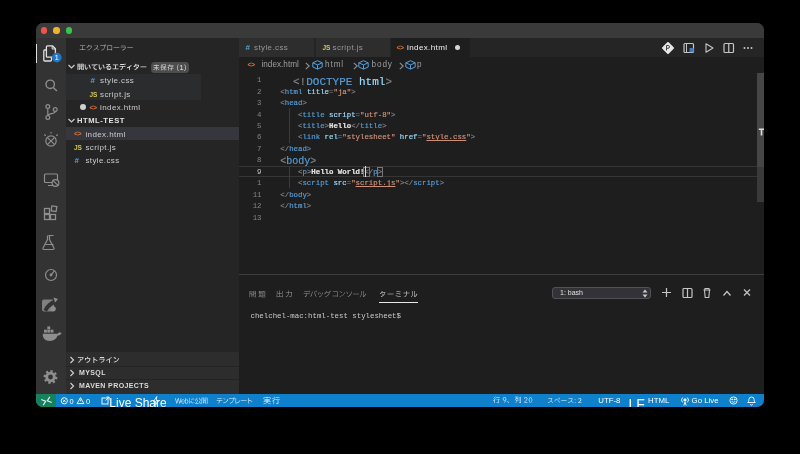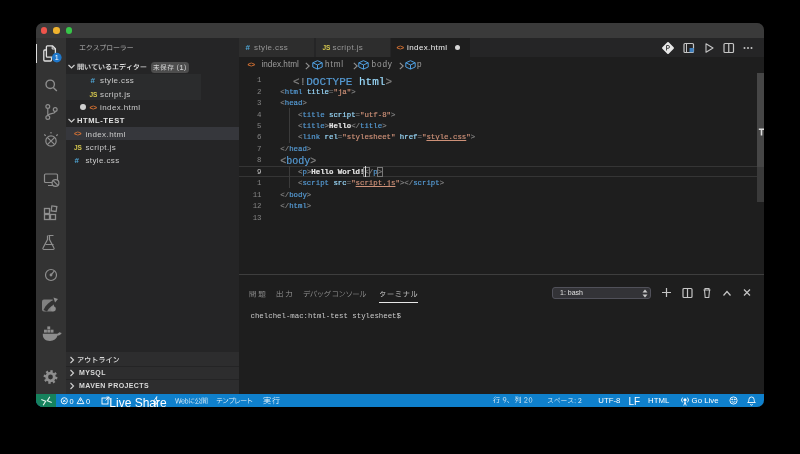--- a/index.html
+++ b/index.html
@@ -323,21 +323,21 @@
       <svg width="41" height="12" viewBox="0 -7.6 41 12" style="display:block">
         <path d="M2.7 -5.8Q1.8 -4.6 0.5 -3.8L0.3 -4.2Q1.6 -4.9 2.3 -6.1ZM3.1 -5.7H6.7V-5.2H3.1ZM2.8 -4.1Q2.3 -3.5 2.0 -3.1V0.5H1.5V-2.7Q1.1 -2.3 0.4 -1.9L0.2 -2.3Q0.9 -2.7 1.5 -3.2Q2.0 -3.8 2.5 -4.4ZM6.9 -3.7V-3.3H5.6V-0.1Q5.6 0.2 5.5 0.3Q5.3 0.4 5.1 0.4H3.7L3.6 -0.0H5.1V-3.3H2.9V-3.7Z M10.6 0.0Q11.2 -0.4 11.6 -0.8Q12.0 -1.2 12.3 -1.7Q12.5 -2.1 12.7 -2.7L12.6 -2.8Q12.2 -2.0 11.4 -2.0Q10.9 -2.0 10.6 -2.2Q10.2 -2.4 10.0 -2.8Q9.8 -3.1 9.8 -3.6Q9.8 -4.1 10.0 -4.5Q10.2 -4.9 10.6 -5.2Q11.0 -5.4 11.5 -5.4Q12.1 -5.4 12.5 -5.1Q12.9 -4.9 13.1 -4.4Q13.3 -4.0 13.3 -3.4Q13.3 -2.6 13.0 -2.0Q12.7 -1.3 12.3 -0.8Q11.9 -0.3 11.4 0.0ZM12.7 -3.6V-3.7Q12.7 -4.3 12.4 -4.6Q12.1 -4.8 11.5 -4.8Q11.0 -4.8 10.7 -4.6Q10.4 -4.3 10.4 -3.7V-3.6Q10.4 -3.1 10.7 -2.8Q11.0 -2.5 11.5 -2.5Q12.1 -2.5 12.4 -2.8Q12.7 -3.1 12.7 -3.6Z M15.8 0.5Q15.1 -0.4 14.3 -1.2L14.7 -1.5Q15.1 -1.1 15.5 -0.7Q15.9 -0.2 16.2 0.2Z M27.4 -5.9H27.9V-0.1Q27.9 0.2 27.7 0.3Q27.6 0.4 27.3 0.4H26.2L26.1 -0.0H27.4ZM21.9 -5.3V-5.8H25.3V-5.3H23.5Q23.4 -4.8 23.3 -4.3H25.0V-4.0Q24.8 -2.5 24.2 -1.4Q23.6 -0.3 22.4 0.5L22.2 0.1Q23.3 -0.7 23.9 -1.7Q23.3 -2.2 22.8 -2.6L23.1 -3.0Q23.6 -2.5 24.1 -2.1Q24.4 -2.9 24.6 -3.9H23.1Q22.7 -2.8 22.0 -2.0L21.7 -2.3Q22.2 -2.9 22.6 -3.7Q22.9 -4.5 23.0 -5.3ZM25.8 -5.6H26.3V-1.0H25.8Z M31.2 0.0V-0.6L32.9 -2.2Q33.8 -3.1 33.8 -3.7V-3.8Q33.8 -4.3 33.5 -4.6Q33.3 -4.8 32.8 -4.8Q31.9 -4.8 31.6 -3.9L31.1 -4.1Q31.3 -4.7 31.7 -5.0Q32.1 -5.4 32.8 -5.4Q33.3 -5.4 33.7 -5.2Q34.0 -5.0 34.2 -4.6Q34.4 -4.3 34.4 -3.8Q34.4 -3.3 34.1 -2.8Q33.8 -2.4 33.3 -1.9L31.8 -0.5H34.6V0.0Z M35.7 -2.6Q35.7 -5.4 37.5 -5.4Q39.3 -5.4 39.3 -2.6Q39.3 0.1 37.5 0.1Q35.7 0.1 35.7 -2.6ZM38.7 -2.2V-3.1Q38.7 -3.9 38.4 -4.4Q38.1 -4.8 37.5 -4.8Q36.9 -4.8 36.6 -4.4Q36.4 -3.9 36.4 -3.1V-2.2Q36.4 -1.4 36.6 -0.9Q36.9 -0.4 37.5 -0.4Q38.1 -0.4 38.4 -0.9Q38.7 -1.4 38.7 -2.2Z" fill="#ffffff"></path>
       </svg>
     </div>
 <div style="position:absolute;left:510.5px;top:372.9px">
       <svg width="36" height="11" viewBox="0 -7.1 36 11" style="display:block">
         <path d="M5.8 -0.0Q4.8 -1.0 3.8 -1.8Q3.2 -1.2 2.5 -0.8Q1.8 -0.3 1.0 -0.0L0.8 -0.5Q2.4 -1.1 3.4 -2.1Q4.4 -3.1 4.7 -4.4H1.3V-4.9H5.2Q5.2 -4.6 5.1 -4.2Q4.9 -3.1 4.1 -2.1Q5.1 -1.4 6.1 -0.4Z M11.3 -4.6Q11.3 -4.9 11.6 -5.2Q11.8 -5.4 12.2 -5.4Q12.6 -5.4 12.8 -5.2Q13.1 -4.9 13.1 -4.6Q13.1 -4.2 12.8 -4.0Q12.6 -3.7 12.2 -3.7Q11.8 -3.7 11.6 -4.0Q11.3 -4.2 11.3 -4.6ZM12.7 -4.5V-4.6Q12.7 -4.8 12.6 -4.9Q12.4 -5.1 12.2 -5.1Q12.0 -5.1 11.8 -4.9Q11.7 -4.8 11.7 -4.6V-4.5Q11.7 -4.3 11.8 -4.2Q12.0 -4.1 12.2 -4.1Q12.4 -4.1 12.6 -4.2Q12.7 -4.3 12.7 -4.5ZM9.9 -3.5Q9.7 -3.7 9.6 -3.7Q9.4 -3.7 9.2 -3.5L7.6 -1.5L7.3 -1.9L8.9 -3.9Q9.0 -4.1 9.2 -4.2Q9.4 -4.3 9.6 -4.3Q9.7 -4.3 9.9 -4.2Q10.1 -4.1 10.2 -3.9L13.2 -0.7L12.9 -0.3Z M19.6 -2.3H14.2V-2.8H19.6Z M26.1 -0.0Q25.1 -1.0 24.0 -1.8Q23.5 -1.2 22.8 -0.8Q22.1 -0.3 21.3 -0.0L21.0 -0.5Q22.6 -1.1 23.7 -2.1Q24.7 -3.1 25.0 -4.4H21.5V-4.9H25.5Q25.5 -4.6 25.4 -4.2Q25.2 -3.1 24.4 -2.1Q25.4 -1.4 26.4 -0.4Z M27.7 -3.3V-3.4Q27.7 -3.6 27.8 -3.7Q27.9 -3.8 28.1 -3.8Q28.3 -3.8 28.4 -3.7Q28.5 -3.6 28.5 -3.4V-3.3Q28.5 -3.1 28.4 -3.0Q28.3 -2.9 28.1 -2.9Q27.9 -2.9 27.8 -3.0Q27.7 -3.1 27.7 -3.3ZM27.7 -0.3V-0.4Q27.7 -0.6 27.8 -0.7Q27.9 -0.8 28.1 -0.8Q28.3 -0.8 28.4 -0.7Q28.5 -0.6 28.5 -0.4V-0.3Q28.5 -0.1 28.4 -0.0Q28.3 0.1 28.1 0.1Q27.9 0.1 27.8 -0.0Q27.7 -0.1 27.7 -0.3Z M31.3 0.0V-0.6L32.9 -2.1Q33.7 -2.9 33.7 -3.5V-3.6Q33.7 -4.1 33.5 -4.3Q33.2 -4.6 32.8 -4.6Q32.0 -4.6 31.7 -3.7L31.2 -3.9Q31.4 -4.4 31.8 -4.7Q32.2 -5.1 32.8 -5.1Q33.3 -5.1 33.6 -4.9Q34.0 -4.7 34.1 -4.4Q34.3 -4.1 34.3 -3.6Q34.3 -3.1 34.1 -2.7Q33.8 -2.2 33.3 -1.8L31.9 -0.5H34.5V0.0Z" fill="#ffffff"></path>
       </svg>
     </div>
 <div class="abs" style="left:562.3px;top:373px;font-size:7.8px;color:#fff">UTF-8</div>
-<div class="abs" style="left:592.5px;top:373px;font-size:10px;color:#fff">LF</div>
+<div class="abs" style="left:592.5px;top:373px;font-size:14px;color:#fff">LF</div>
 <div class="abs" style="left:612px;top:373px;font-size:7.8px;color:#fff">HTML</div>
 <svg class="abs" style="left:643.5px;top:372.5px" width="10" height="11" viewBox="0 0 10 11">
       <g fill="none" stroke="#fff" stroke-width="0.9">
         <circle cx="5" cy="4" r="1.2" fill="#fff"></circle>
         <path d="M2.6 6.4 a3.4 3.4 0 0 1 0 -4.8 M7.4 1.6 a3.4 3.4 0 0 1 0 4.8 M3.8 9.5 L5 6 L6.2 9.5"></path>
       </g>
     </svg>
 <div class="abs" style="left:655.6px;top:373px;font-size:7.8px;color:#fff">Go Live</div>
 <svg class="abs" style="left:692.5px;top:373px" width="9" height="9" viewBox="0 0 9 9">
       <g fill="none" stroke="#fff" stroke-width="0.9">

